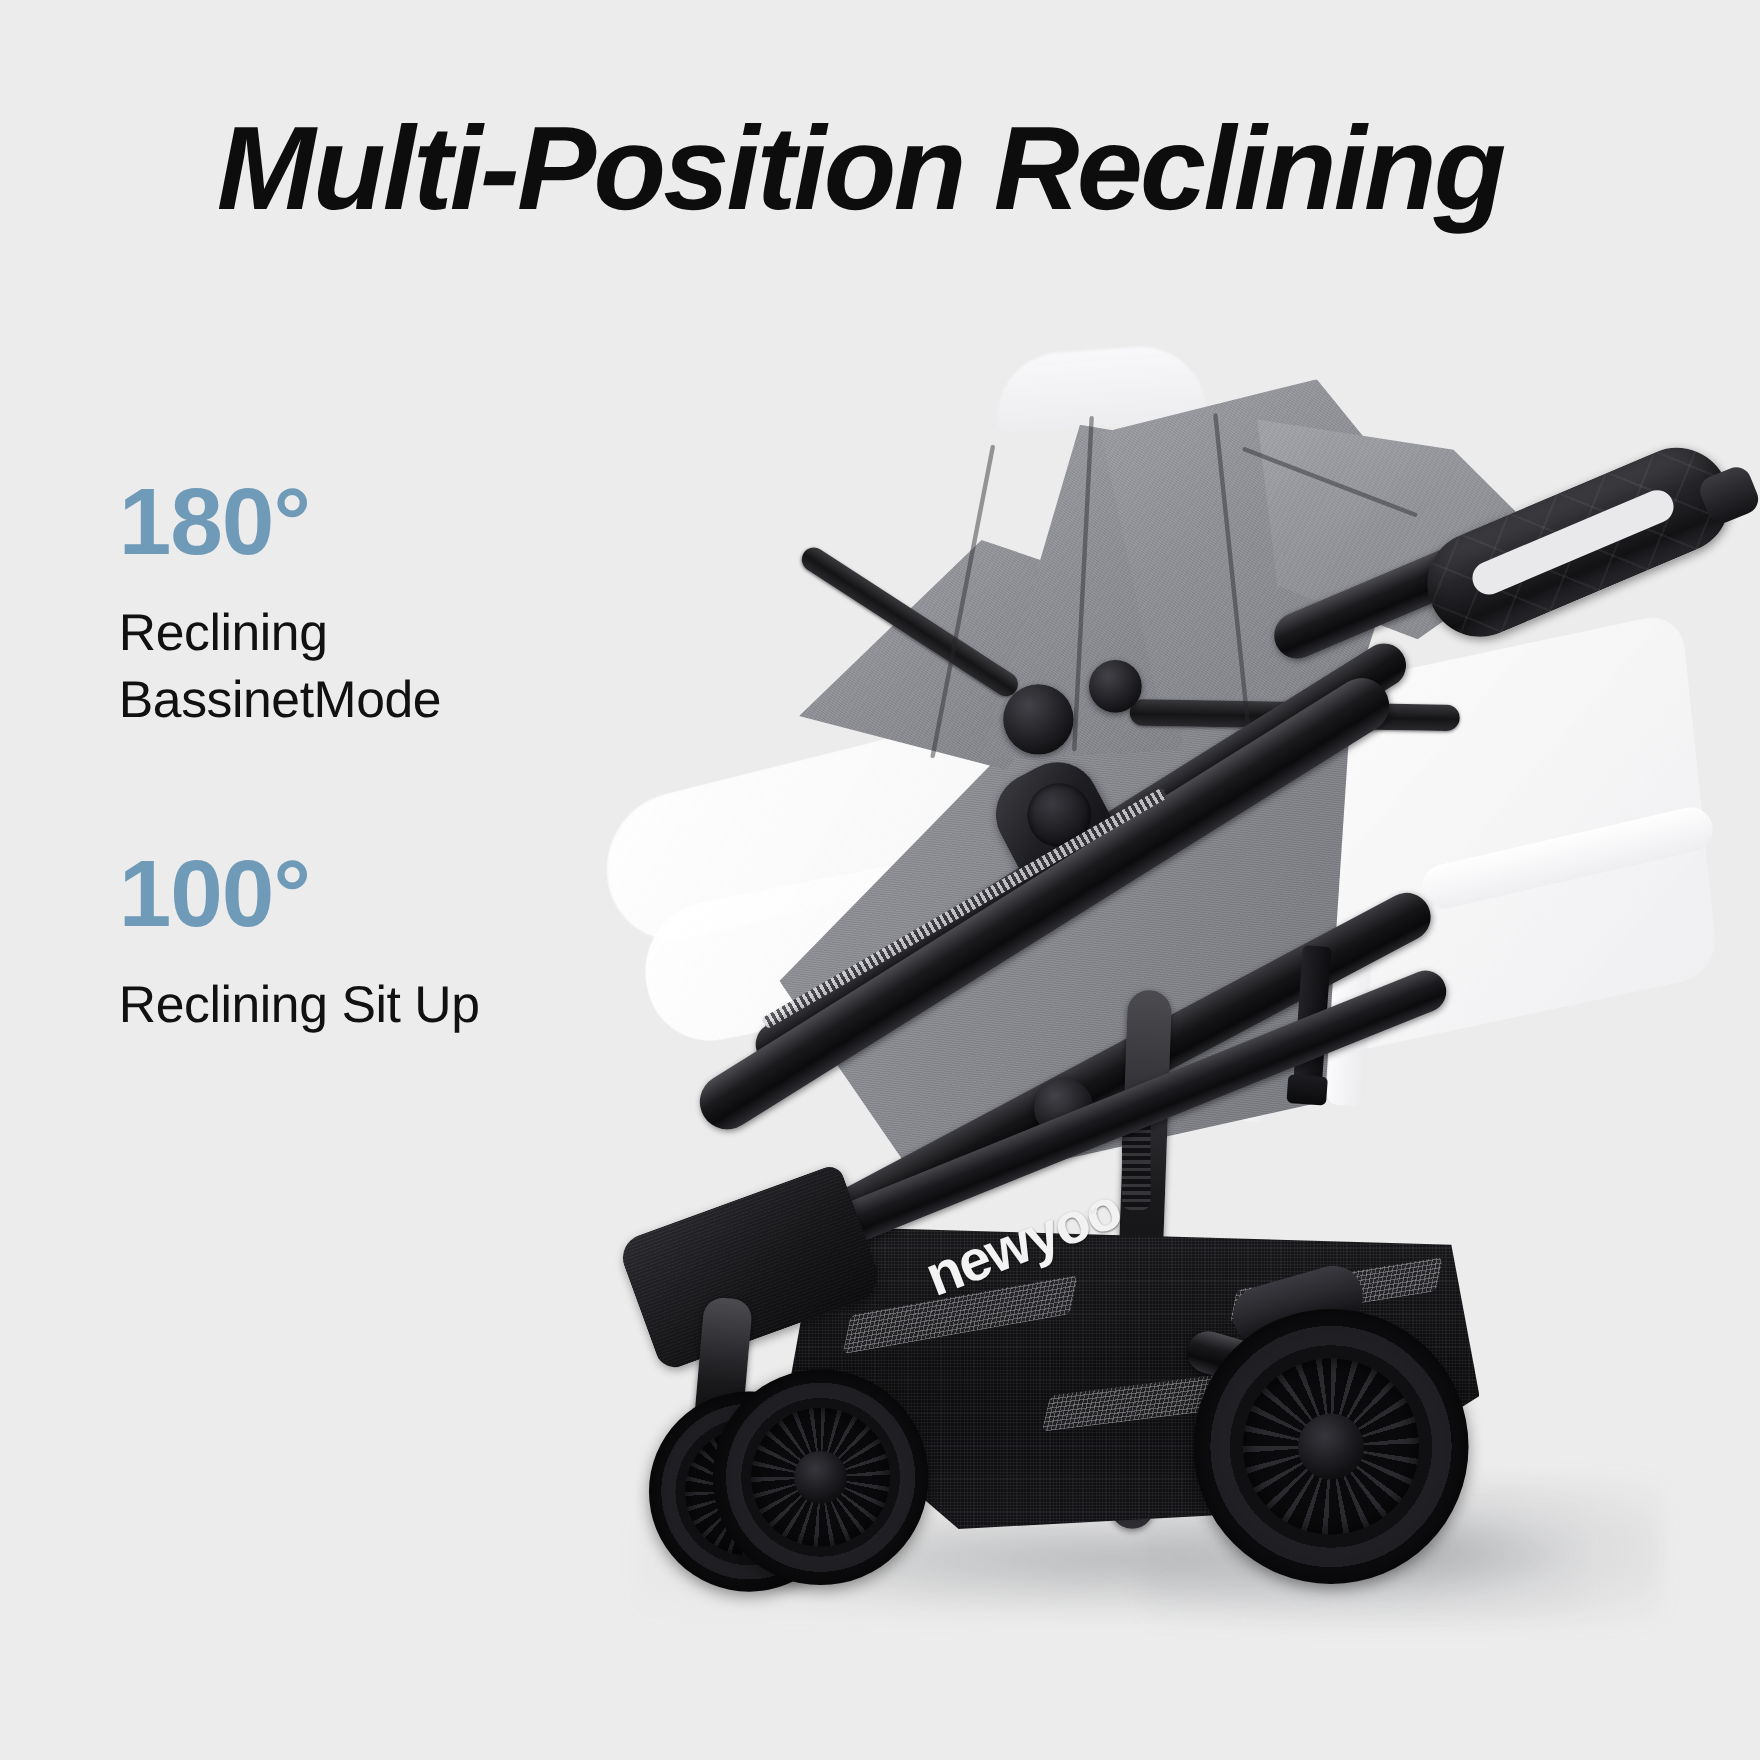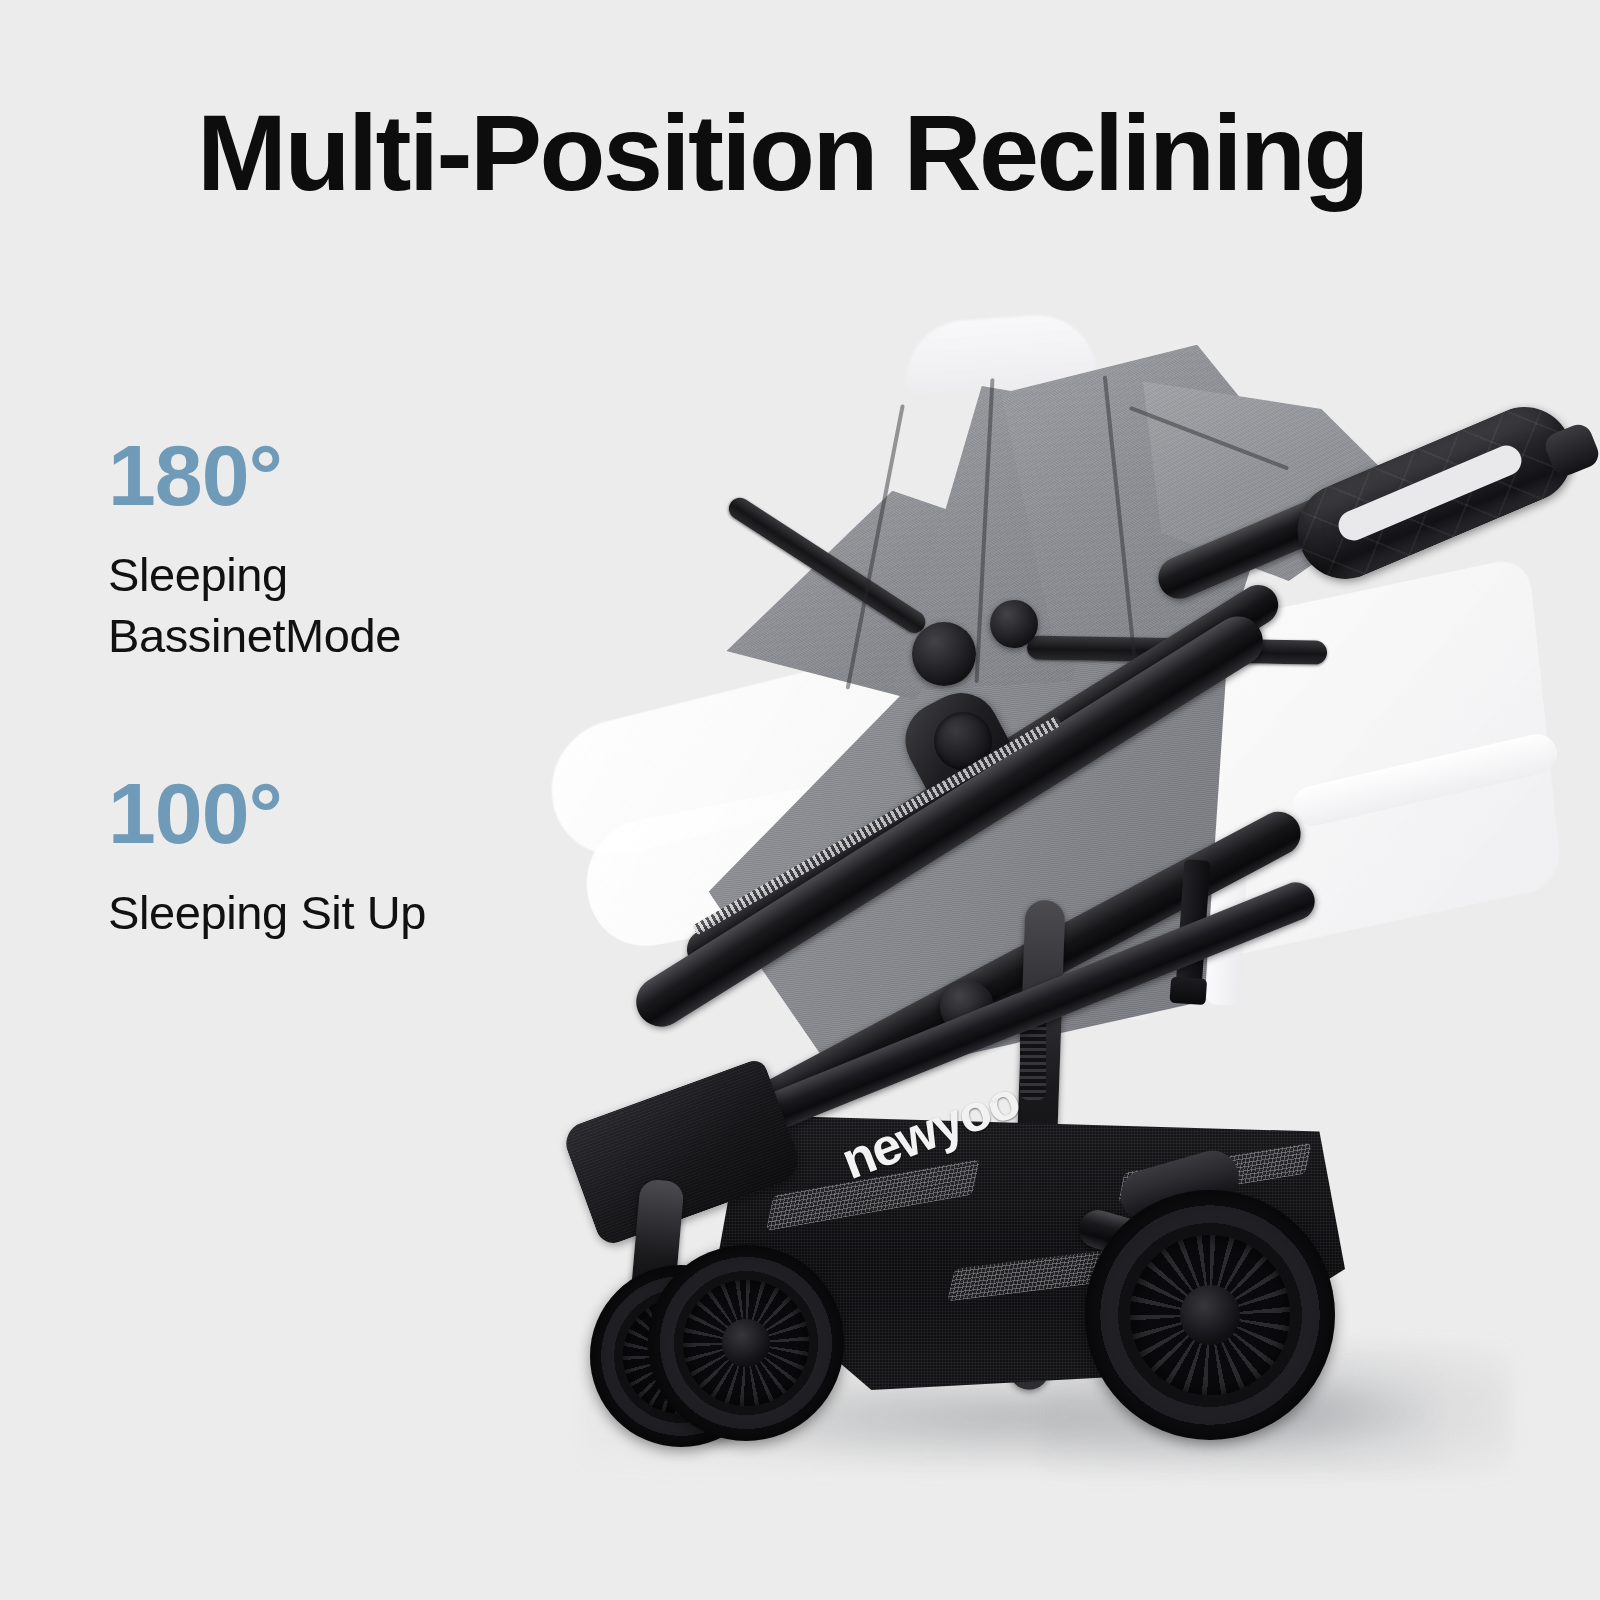--- a/index.html
+++ b/index.html
@@ -24,20 +24,21 @@
     top: 96px;
     width: 1564px;
     text-align: center;
     font-family: "Liberation Sans", sans-serif;
     font-size: 108px;
     font-weight: bold;
     letter-spacing: -2.5px;
     color: #0d0d0d;
     line-height: 1.05;
     white-space: nowrap;
+    font-style: italic;
   }
 
   
   #features {
     position: absolute;
     left: 108px;
     top: 432px;
     width: 430px;
   }
   .feature { margin-bottom: 104px; }
@@ -440,27 +441,27 @@
 <body>
 
 <div id="stage" style="background: rgb(236, 236, 236);">
 
   <div id="title" style="color: rgb(13, 13, 13);">Multi-Position Reclining</div>
 
   <div id="features">
 
     <div class="feature">
       <div class="feature-value" style="color: rgb(111, 155, 184);">180°</div>
-      <div class="feature-label" style="color: rgb(17, 17, 17);">Sleeping BassinetMode</div>
+      <div class="feature-label" style="color: rgb(17, 17, 17);">Reclining BassinetMode</div>
     </div>
 
 
     <div class="feature">
       <div class="feature-value" style="color: rgb(111, 155, 184);">100°</div>
-      <div class="feature-label" style="color: rgb(17, 17, 17);">Sleeping Sit Up</div>
+      <div class="feature-label" style="color: rgb(17, 17, 17);">Reclining Sit Up</div>
     </div>
 
   </div>
 
   <div id="product">
 
     <div class="floor-shadow"></div>
     <div class="floor-shadow b"></div>
 
     <div class="ghost" id="ghost-canopy-top"></div>

